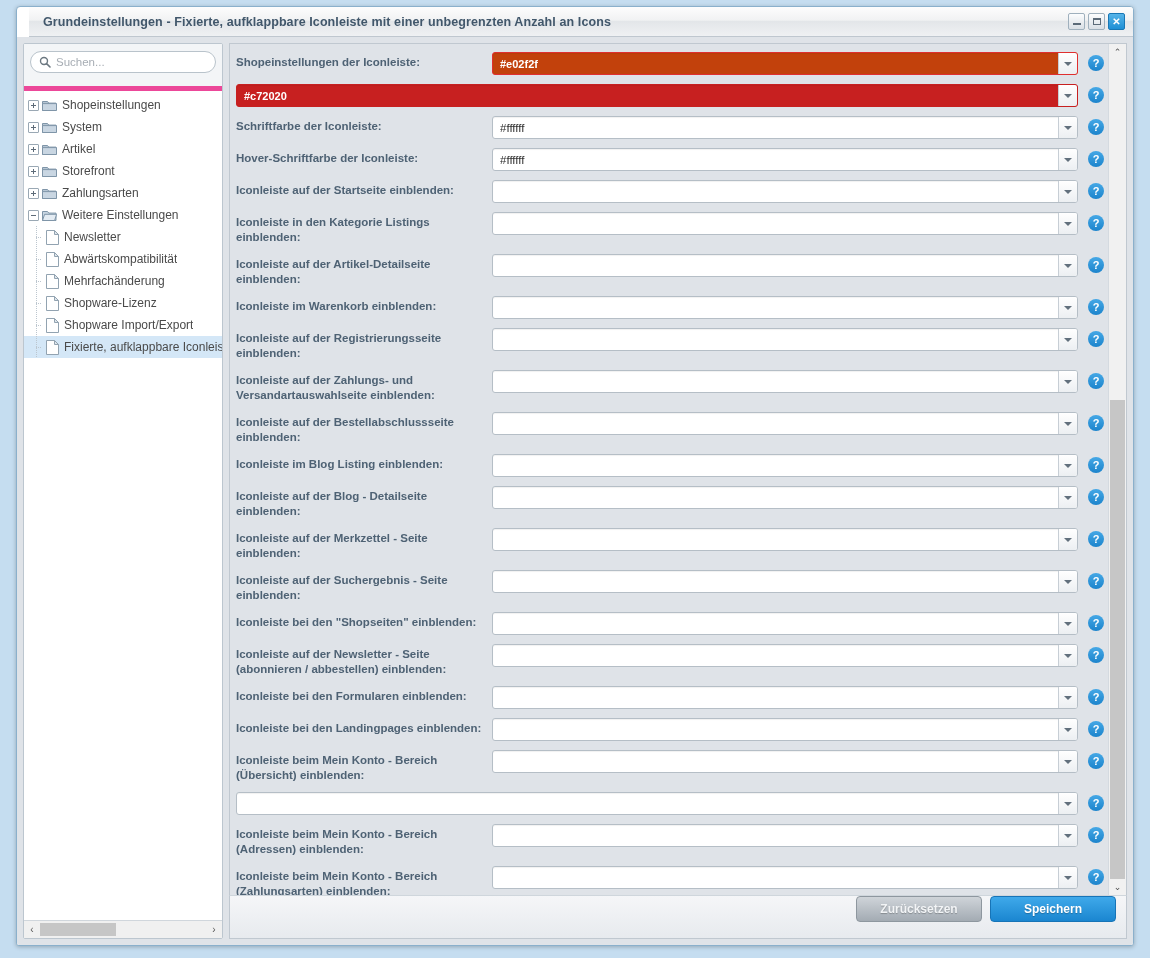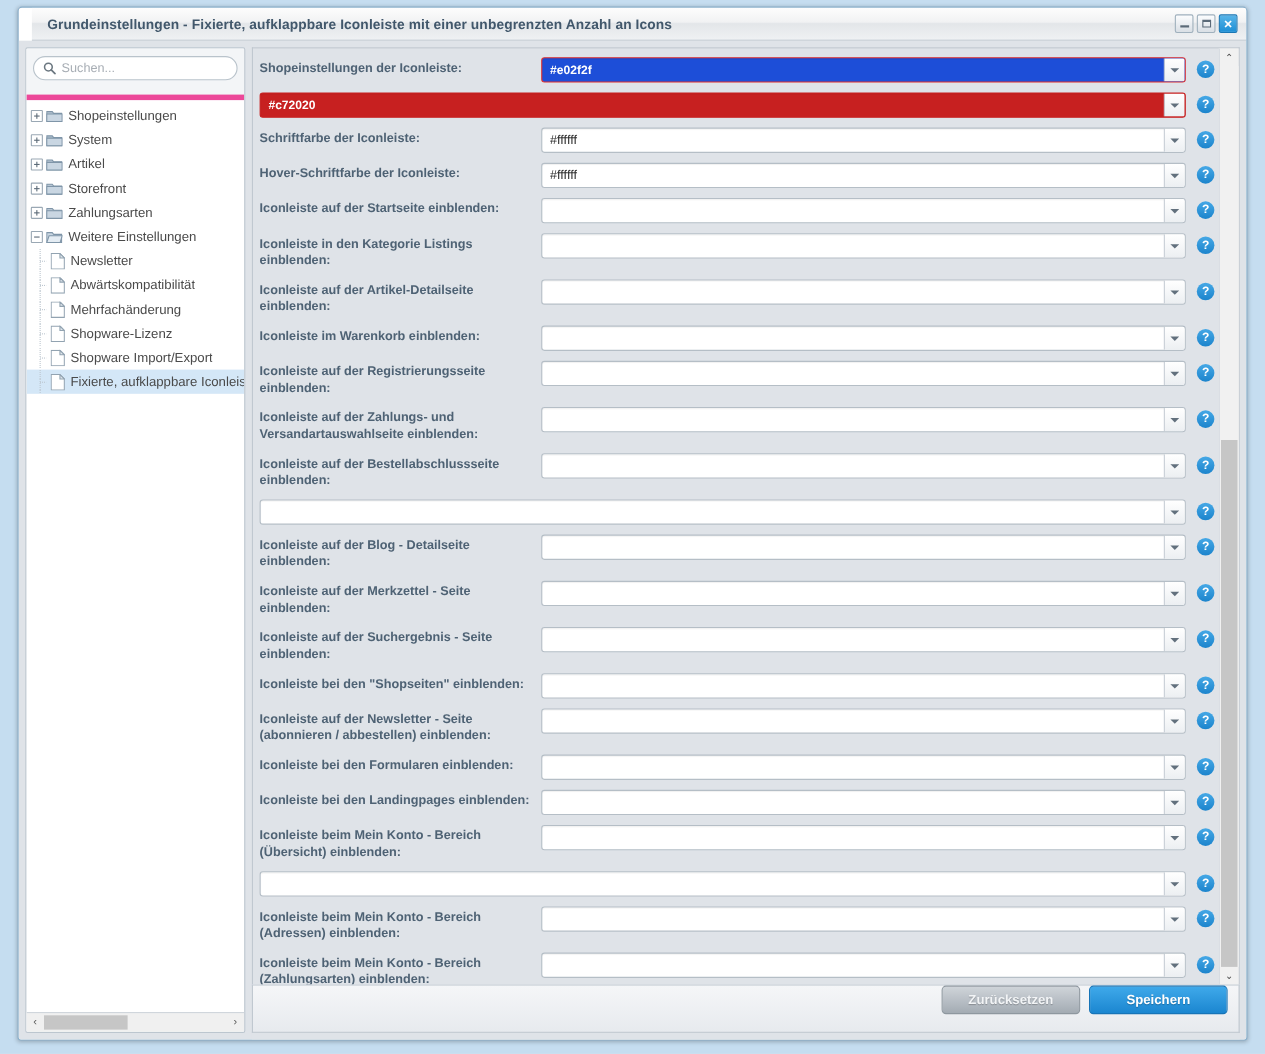--- a/index.html
+++ b/index.html
@@ -596,21 +596,21 @@
         <div class="arrow">›</div>
       </div>
     </div>
 
     <div id="form-panel">
       <div id="form-area">
         <div id="form-scroll">
             <div class="field-row">
               <div class="field-label">Shopeinstellungen der Iconleiste:</div>
               <div class="field-input-wrap">
-                <div class="combo colorfield" style="background:#1d4ed8;border-color:#e02f2f;justify-content:flex-end;">
+                <div class="combo colorfield" style="background:#c2410c;border-color:#e02f2f;justify-content:flex-end;">
                   <div class="value">#e02f2f</div>
                   <div class="trigger">
                     <span class="caret"></span>
                   </div>
                 </div>
                 <div class="help-icon">?</div>
               </div>
             </div>
             <div class="field-row">
               <div class="field-input-wrap">
@@ -725,20 +725,21 @@
                 <div class="combo placeholder-val">
                   <div class="value">Ja</div>
                   <div class="trigger">
                     <span class="caret"></span>
                   </div>
                 </div>
                 <div class="help-icon">?</div>
               </div>
             </div>
             <div class="field-row">
+              <div class="field-label">Iconleiste im Blog Listing einblenden:</div>
               <div class="field-input-wrap">
                 <div class="combo placeholder-val">
                   <div class="value">Ja</div>
                   <div class="trigger">
                     <span class="caret"></span>
                   </div>
                 </div>
                 <div class="help-icon">?</div>
               </div>
             </div>

